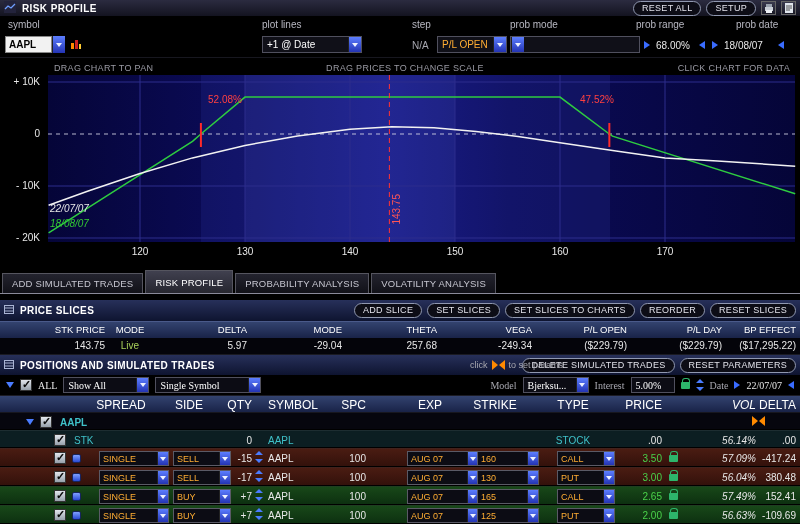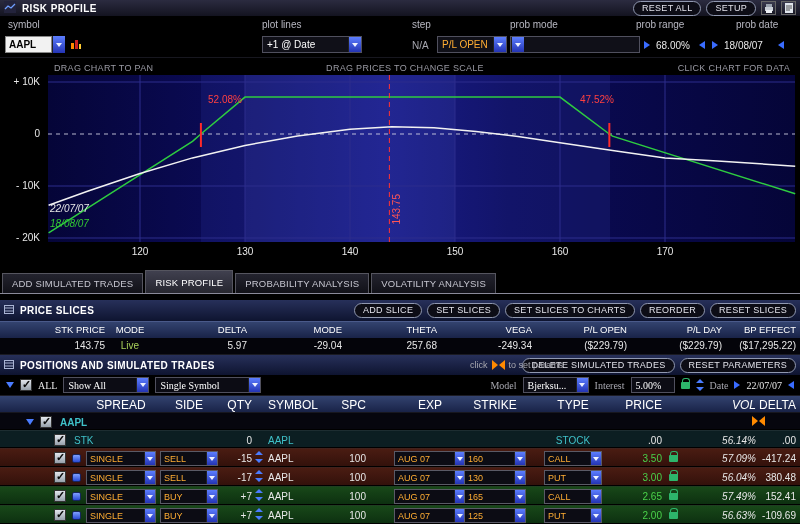--- a/index.html
+++ b/index.html
@@ -111,21 +111,21 @@
   .col-cb{left:54px;width:14px;} .col-ic{left:72px;width:10px;}
   .col-spread{left:86px;width:70px;} .col-side{left:160px;width:58px;}
   .col-qty{left:218px;width:34px;} .col-spin{left:255px;} .col-sym{left:268px;width:46px;}
   .col-spc{left:330px;width:36px;} .col-exp{left:394px;width:72px;}
   .col-strike{left:464px;width:62px;} .col-type{left:544px;width:58px;}
   .col-price{left:610px;width:52px;} .col-lock{left:669px;width:12px;}
   .col-vol{left:706px;width:50px;font-style:italic;} .col-delta{left:746px;width:50px;}
 
   .prow{position:absolute;left:0;right:0;border-top:1px solid rgba(255,255,255,.07);border-bottom:1px solid #000;}
   .prow .cell{position:absolute;}
-  .ct{top:4px;} .cd{top:2px;} .cc{top:3px;} .cl{top:2px;} .cs{top:3px;} .ci{top:5px;}
+  .ct{top:4px;} .cd{top:2px;margin-left:13px;} .cc{top:3px;} .cl{top:2px;} .cs{top:3px;} .ci{top:5px;}
   .group-row{top:412px;height:18px;background:#06060e;}
   .stk-row{top:430px;height:18px;background:#0c1e22;}
   .opt{height:19px;}
   .r1{top:448px;} .r2{top:467px;} .r3{top:486px;} .r4{top:505px;}
   .sell{background:linear-gradient(#4a1c12,#33110b);}
   .buy{background:linear-gradient(#184819,#0d3010);}
   .teal{color:#3fc1c9;}
   .green{color:#4ad24a;}
   .sdd{display:flex;align-items:stretch;height:15px;background:#0c0c14;border:1px solid #5a5a66;}
   .sdd .dd-val{flex:1;display:flex;align-items:center;padding:0 3px;color:#ffad33;font-size:9px;

